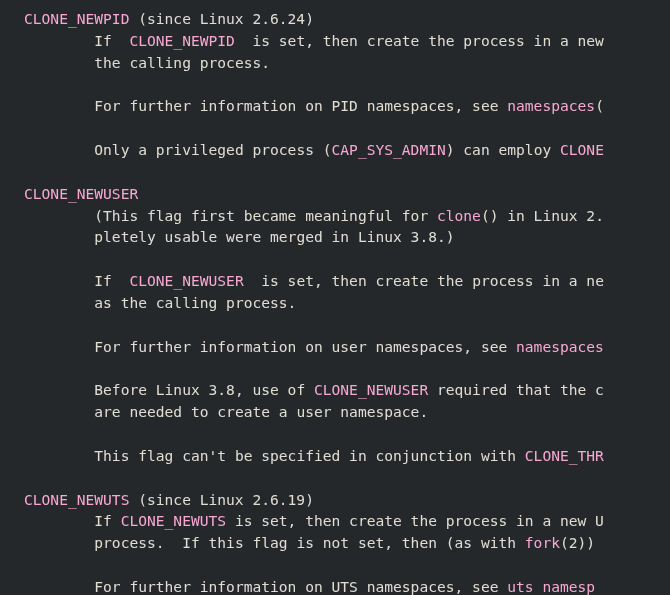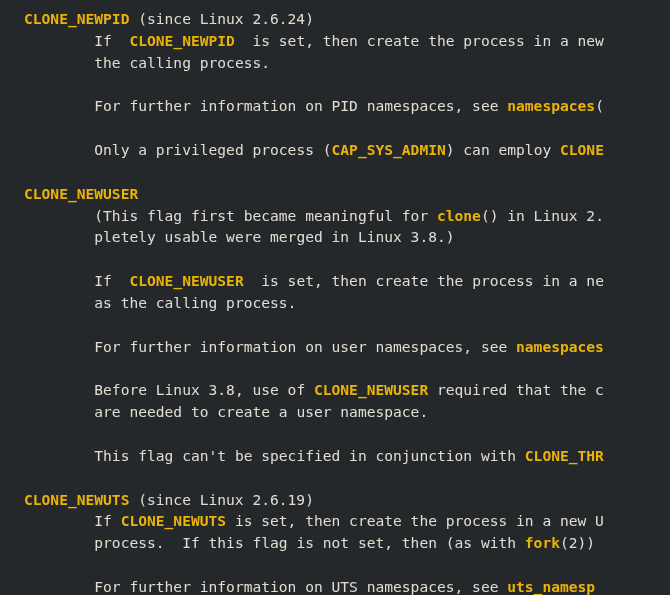--- a/index.html
+++ b/index.html
@@ -34,22 +34,22 @@
     color: #e2ddd3;
     letter-spacing: 0px;
     -webkit-font-smoothing: antialiased;
   }
   .line {
     height: 21.85px;
     white-space: pre;
     display: block;
   }
   .kw {
-    color: #eab308;
-    font-weight: bold;
+    color: #f9a8d4;
+    font-weight: normal;
     text-align: center;
   }
 </style>
 </head>
 <body>
 
 <div id="terminal">
   <div class="manpage" id="manpage"><div class="line" style="padding-left: 24px;"><span class="kw">CLONE_NEWPID</span><span class=""> (since Linux 2.6.24)</span></div><div class="line" style="padding-left: 24px;"><span>        </span><span class="">If  </span><span class="kw">CLONE_NEWPID</span><span class="">  is set, then create the process in a new</span></div><div class="line" style="padding-left: 24px;"><span>        </span><span class="">the calling process.</span></div><div class="line" style="padding-left: 24px;">&nbsp;</div><div class="line" style="padding-left: 24px;"><span>        </span><span class="">For further information on PID namespaces, see </span><span class="kw">namespaces</span><span class="">(</span></div><div class="line" style="padding-left: 24px;">&nbsp;</div><div class="line" style="padding-left: 24px;"><span>        </span><span class="">Only a privileged process (</span><span class="kw">CAP_SYS_ADMIN</span><span class="">) can employ </span><span class="kw">CLONE</span></div><div class="line" style="padding-left: 24px;">&nbsp;</div><div class="line" style="padding-left: 24px;"><span class="kw">CLONE_NEWUSER</span></div><div class="line" style="padding-left: 24px;"><span>        </span><span class="">(This flag first became meaningful for </span><span class="kw">clone</span><span class="">() in Linux 2.</span></div><div class="line" style="padding-left: 24px;"><span>        </span><span class="">pletely usable were merged in Linux 3.8.)</span></div><div class="line" style="padding-left: 24px;">&nbsp;</div><div class="line" style="padding-left: 24px;"><span>        </span><span class="">If  </span><span class="kw">CLONE_NEWUSER</span><span class="">  is set, then create the process in a ne</span></div><div class="line" style="padding-left: 24px;"><span>        </span><span class="">as the calling process.</span></div><div class="line" style="padding-left: 24px;">&nbsp;</div><div class="line" style="padding-left: 24px;"><span>        </span><span class="">For further information on user namespaces, see </span><span class="kw">namespaces</span></div><div class="line" style="padding-left: 24px;">&nbsp;</div><div class="line" style="padding-left: 24px;"><span>        </span><span class="">Before Linux 3.8, use of </span><span class="kw">CLONE_NEWUSER</span><span class=""> required that the c</span></div><div class="line" style="padding-left: 24px;"><span>        </span><span class="">are needed to create a user namespace.</span></div><div class="line" style="padding-left: 24px;">&nbsp;</div><div class="line" style="padding-left: 24px;"><span>        </span><span class="">This flag can't be specified in conjunction with </span><span class="kw">CLONE_THR</span></div><div class="line" style="padding-left: 24px;">&nbsp;</div><div class="line" style="padding-left: 24px;"><span class="kw">CLONE_NEWUTS</span><span class=""> (since Linux 2.6.19)</span></div><div class="line" style="padding-left: 24px;"><span>        </span><span class="">If </span><span class="kw">CLONE_NEWUTS</span><span class=""> is set, then create the process in a new U</span></div><div class="line" style="padding-left: 24px;"><span>        </span><span class="">process.  If this flag is not set, then (as with </span><span class="kw">fork</span><span class="">(2))</span></div><div class="line" style="padding-left: 24px;">&nbsp;</div><div class="line" style="padding-left: 24px;"><span>        </span><span class="">For further information on UTS namespaces, see </span><span class="kw">uts_namesp</span></div></div>
 </div>
 

